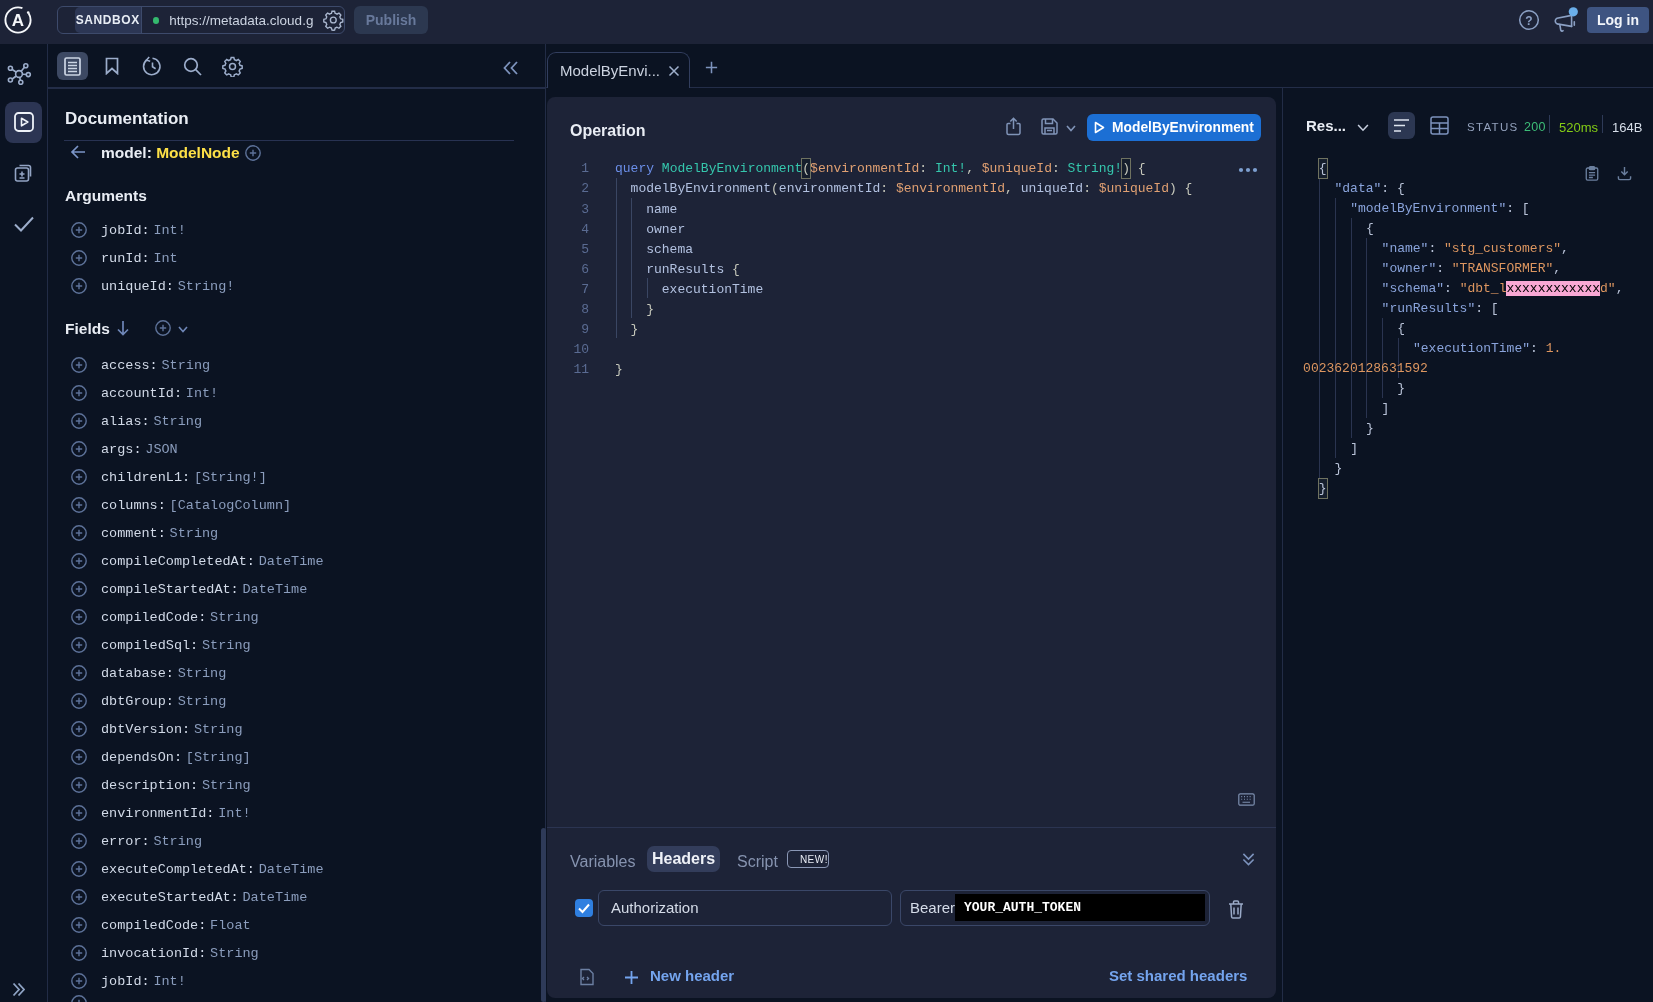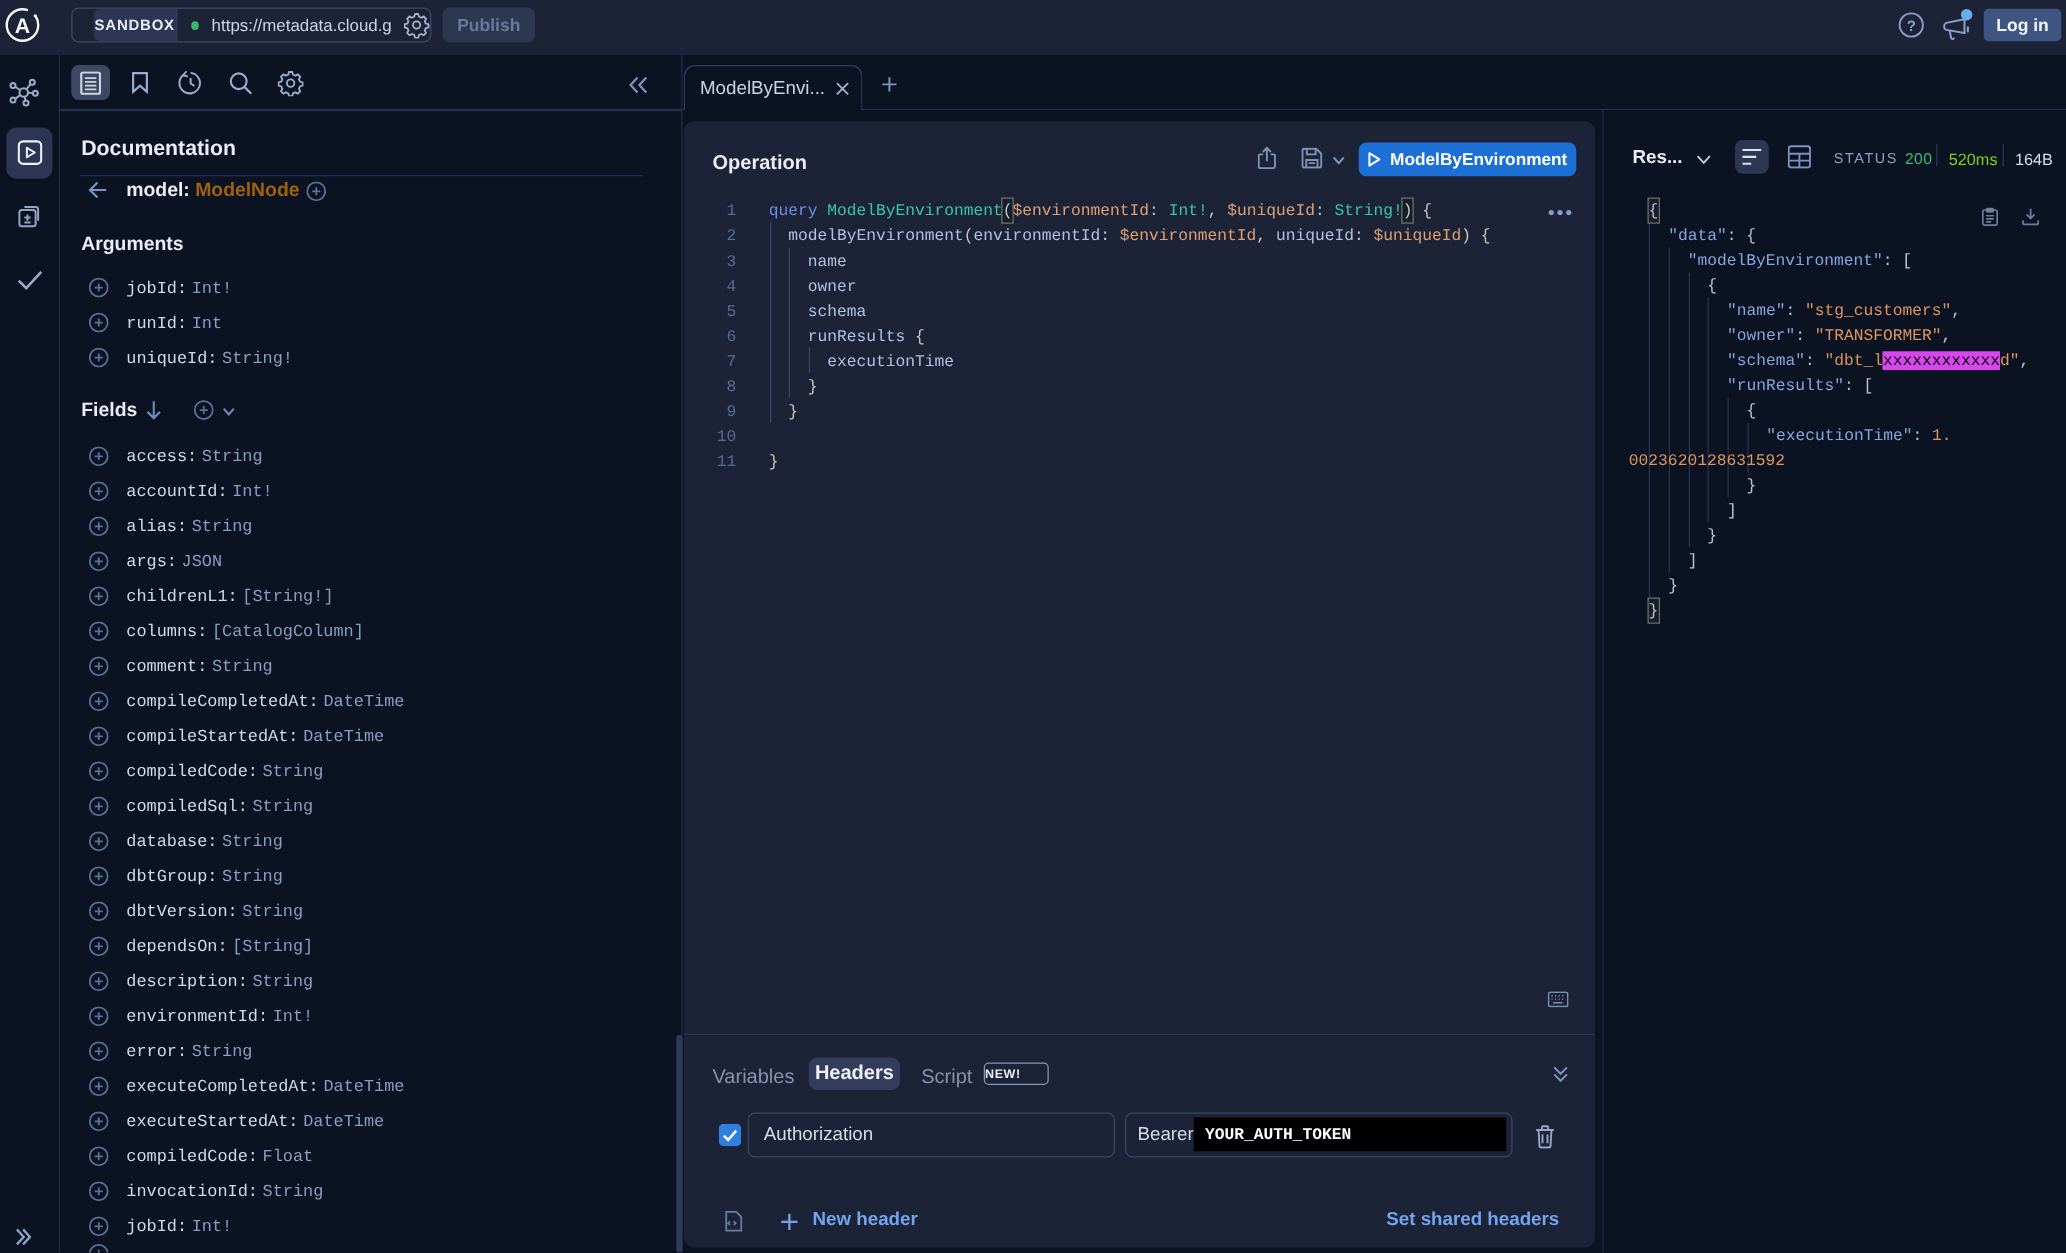--- a/index.html
+++ b/index.html
@@ -41,21 +41,21 @@
   .cd-kw { color:#6b8ee8; }
   .cd-nm { color:#35c7ad; }
   .cd-var { color:#e0a072; }
   .cd-p { color:#c6c8bb; }
   .brk { outline:1px solid #6f7260; background:#151e2c; padding:2px 0; }
   .iguide { position:absolute; width:1px; background:#3a4663; }
 
   
   .tabtxt { position:absolute; font-size:16px; color:#8693af; }
   #hdrpill { left:100px; top:749px; width:73px; height:26px; background:#333d5b; border-radius:7px; color:#eef1f7; font-weight:bold; font-size:16px; text-align:center; line-height:26px; }
-  #newbadge { left:240px; top:753px; width:52px; height:18px; border:1px solid #8a97b5; border-radius:4px; color:#e8ecf4; font-size:10px; font-weight:bold; letter-spacing:.5px; text-align:left; line-height:17px; }
+  #newbadge { left:240px; top:753px; width:42px; height:18px; border:1px solid #8a97b5; border-radius:4px; color:#e8ecf4; font-size:10px; font-weight:normal; letter-spacing:.5px; text-align:right; line-height:17px; }
   #keyinput { left:51px; top:793px; width:294px; height:36px; border:1px solid #3a4768; border-radius:6px; color:#d5dce8; font-size:15px; line-height:34px; padding-left:12px; }
   #valinput { left:353px; top:793px; width:310px; height:36px; border:1px solid #3a4768; border-radius:6px; color:#d5dce8; font-size:15px; line-height:34px; padding-left:9px; }
   #tokenbox { left:408px; top:797px; width:250px; height:27px; background:#000; color:#fff; font-size:13px; font-weight:bold; font-family:"Liberation Mono",monospace; line-height:27px; padding-left:9px; }
   .linkblue { color:#74a4ee; font-size:15px; font-weight:bold; }
 
   
   #respanel { left:1283px; top:88px; width:370px; height:914px; background:#0b1322; }
   #reslisticon { left:105px; top:24px; width:27px; height:27px; background:#2c3752; border-radius:6px; }
   .rj { position:absolute; font-size:13px; font-family:"Liberation Mono",monospace; white-space:pre; }
   .rj-key { color:#8aa4dc; }
@@ -177,21 +177,21 @@
     </g>
   </svg>
   <div id="toolbar-border" class="abs"></div>
 
   <div class="abs h1" style="left:17px;top:65px;">Documentation</div>
   <div class="abs" style="left:16px;top:96px;width:450px;height:1px;background:#283252;"></div>
 
   <svg class="abs" style="left:22px;top:101px;" width="16" height="14" viewBox="0 0 16 14">
     <path d="M8 1 L2 7 L8 13 M2 7 H15" fill="none" stroke="#7c95c8" stroke-width="1.7"></path>
   </svg>
-  <div class="abs" style="left:53px;top:100px;font-size:15.5px;font-weight:bold;color:#e9edf4;">model: <span style="color:#a16207">ModelNode</span></div>
+  <div class="abs" style="left:53px;top:100px;font-size:15.5px;font-weight:bold;color:#e9edf4;">model: <span style="color:#fde047">ModelNode</span></div>
   <svg class="cplus" style="left:197px;top:101px;">
       <use href="#cp"></use>
     </svg>
 
   <div class="abs h2" style="left:17px;top:143px;">Arguments</div>
   <div class="abs h2" style="left:17px;top:276px;">Fields</div>
 
   <svg class="abs" style="left:68px;top:276px;" width="14" height="16" viewBox="0 0 14 16">
     <path d="M7 1 V14 M2 9.5 L7 14.5 L12 9.5" fill="none" stroke="#6f87b8" stroke-width="1.7"></path>
   </svg>
@@ -493,21 +493,21 @@
     <div class="riguide" style="left: 67.7px; top: 130px; height: 220px;"></div>
     <div class="riguide" style="left: 83.4px; top: 150px; height: 180px;"></div>
     <div class="riguide" style="left: 99.1px; top: 230px; height: 80px;"></div>
     <div class="riguide" style="left: 114.8px; top: 250px; height: 40px;"></div>
     <div class="rj" style="top: 72.5px; left: 35.8px;"><span class="rj-p brk">{</span></div>
     <div class="rj" style="top: 92.5px; left: 51.5px;"><span class="rj-key">"data"</span><span class="rj-p">: {</span></div>
     <div class="rj" style="top: 112.5px; left: 67.2px;"><span class="rj-key">"modelByEnvironment"</span><span class="rj-p">: [</span></div>
     <div class="rj" style="top: 132.5px; left: 82.9px;"><span class="rj-p">{</span></div>
     <div class="rj" style="top: 152.5px; left: 98.6px;"><span class="rj-key">"name"</span><span class="rj-p">: </span><span class="rj-str">"stg_customers"</span><span class="rj-p">,</span></div>
     <div class="rj" style="top: 172.5px; left: 98.6px;"><span class="rj-key">"owner"</span><span class="rj-p">: </span><span class="rj-str">"TRANSFORMER"</span><span class="rj-p">,</span></div>
-    <div class="rj" style="top: 192.5px; left: 98.6px;"><span class="rj-key">"schema"</span><span class="rj-p">: </span><span class="rj-str">"dbt_l</span><span style="background:#d946ef;color:#000">xxxxxxxxxxxx</span><span class="rj-str">d"</span><span class="rj-p">,</span></div>
+    <div class="rj" style="top: 192.5px; left: 98.6px;"><span class="rj-key">"schema"</span><span class="rj-p">: </span><span class="rj-str">"dbt_l</span><span style="background:#f9a8d4;color:#000">xxxxxxxxxxxx</span><span class="rj-str">d"</span><span class="rj-p">,</span></div>
     <div class="rj" style="top: 212.5px; left: 98.6px;"><span class="rj-key">"runResults"</span><span class="rj-p">: [</span></div>
     <div class="rj" style="top: 232.5px; left: 114.3px;"><span class="rj-p">{</span></div>
     <div class="rj" style="top: 252.5px; left: 130px;"><span class="rj-key">"executionTime"</span><span class="rj-p">: </span><span class="rj-str">1.</span></div>
     <div class="rj" style="top: 272.5px; left: 20.1px;"><span class="rj-str">0023620128631592</span></div>
     <div class="rj" style="top: 292.5px; left: 114.3px;"><span class="rj-p">}</span></div>
     <div class="rj" style="top: 312.5px; left: 98.6px;"><span class="rj-p">]</span></div>
     <div class="rj" style="top: 332.5px; left: 82.9px;"><span class="rj-p">}</span></div>
     <div class="rj" style="top: 352.5px; left: 67.2px;"><span class="rj-p">]</span></div>
     <div class="rj" style="top: 372.5px; left: 51.5px;"><span class="rj-p">}</span></div>
     <div class="rj" style="top: 392.5px; left: 35.8px;"><span class="rj-p brk">}</span></div>

